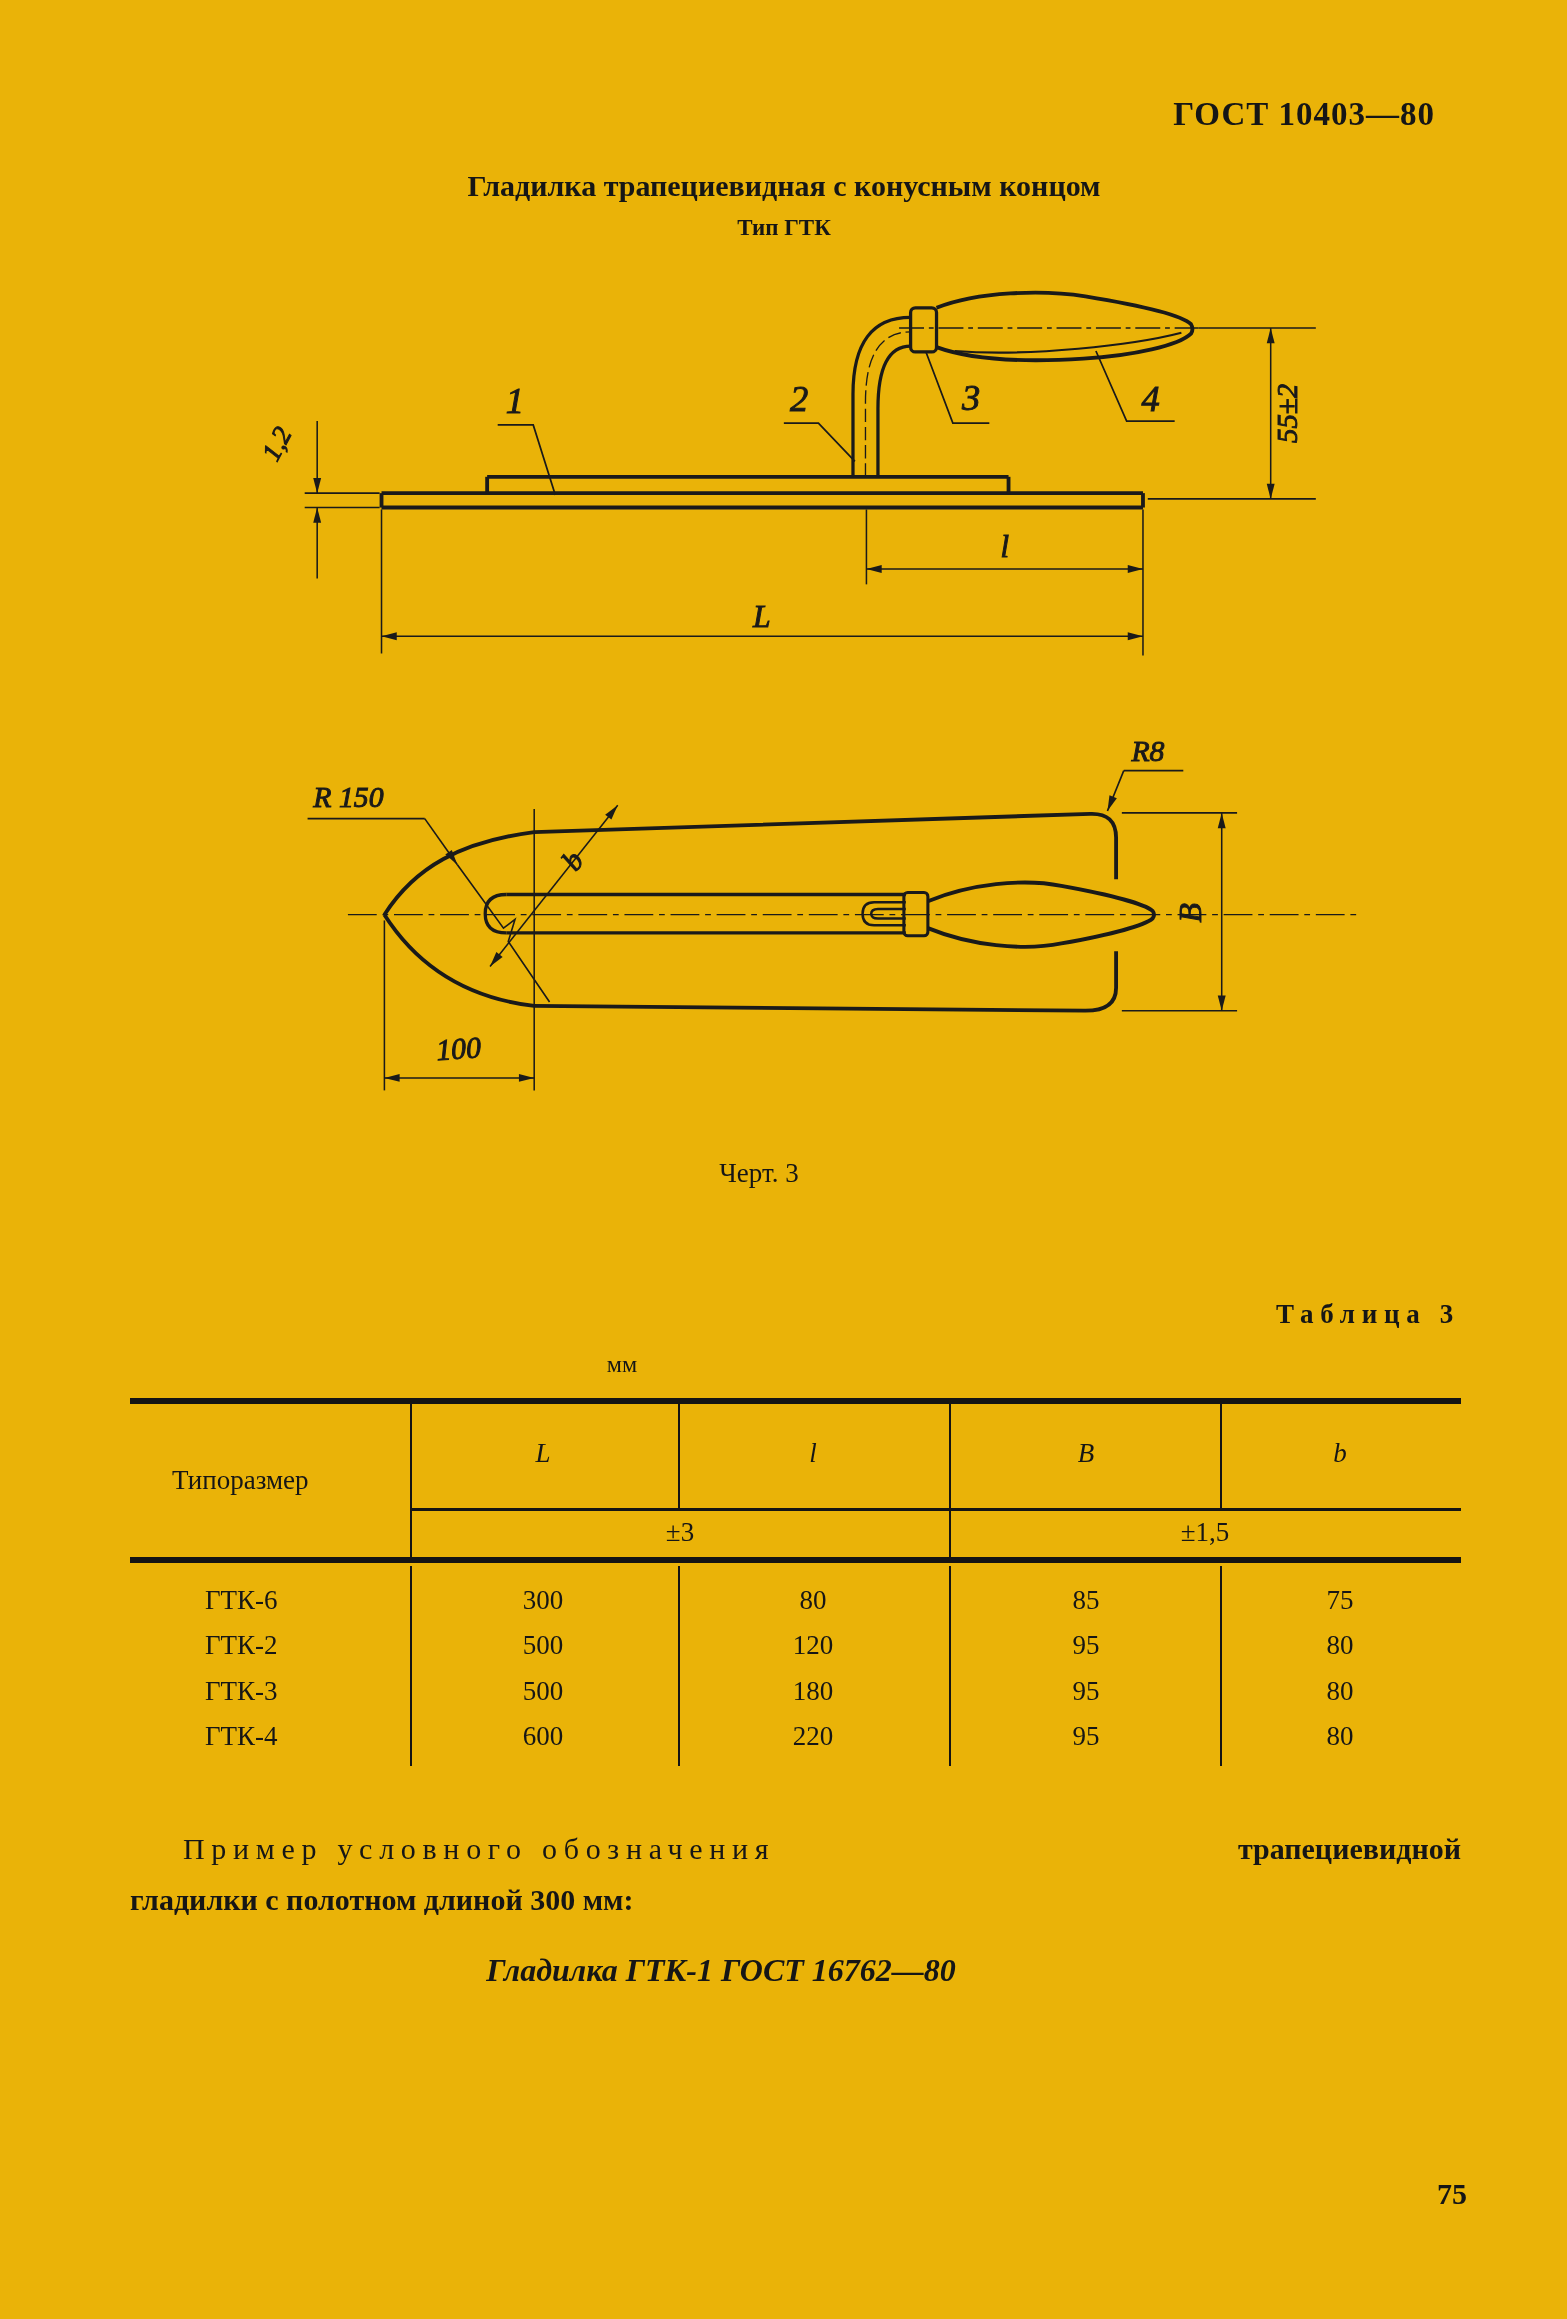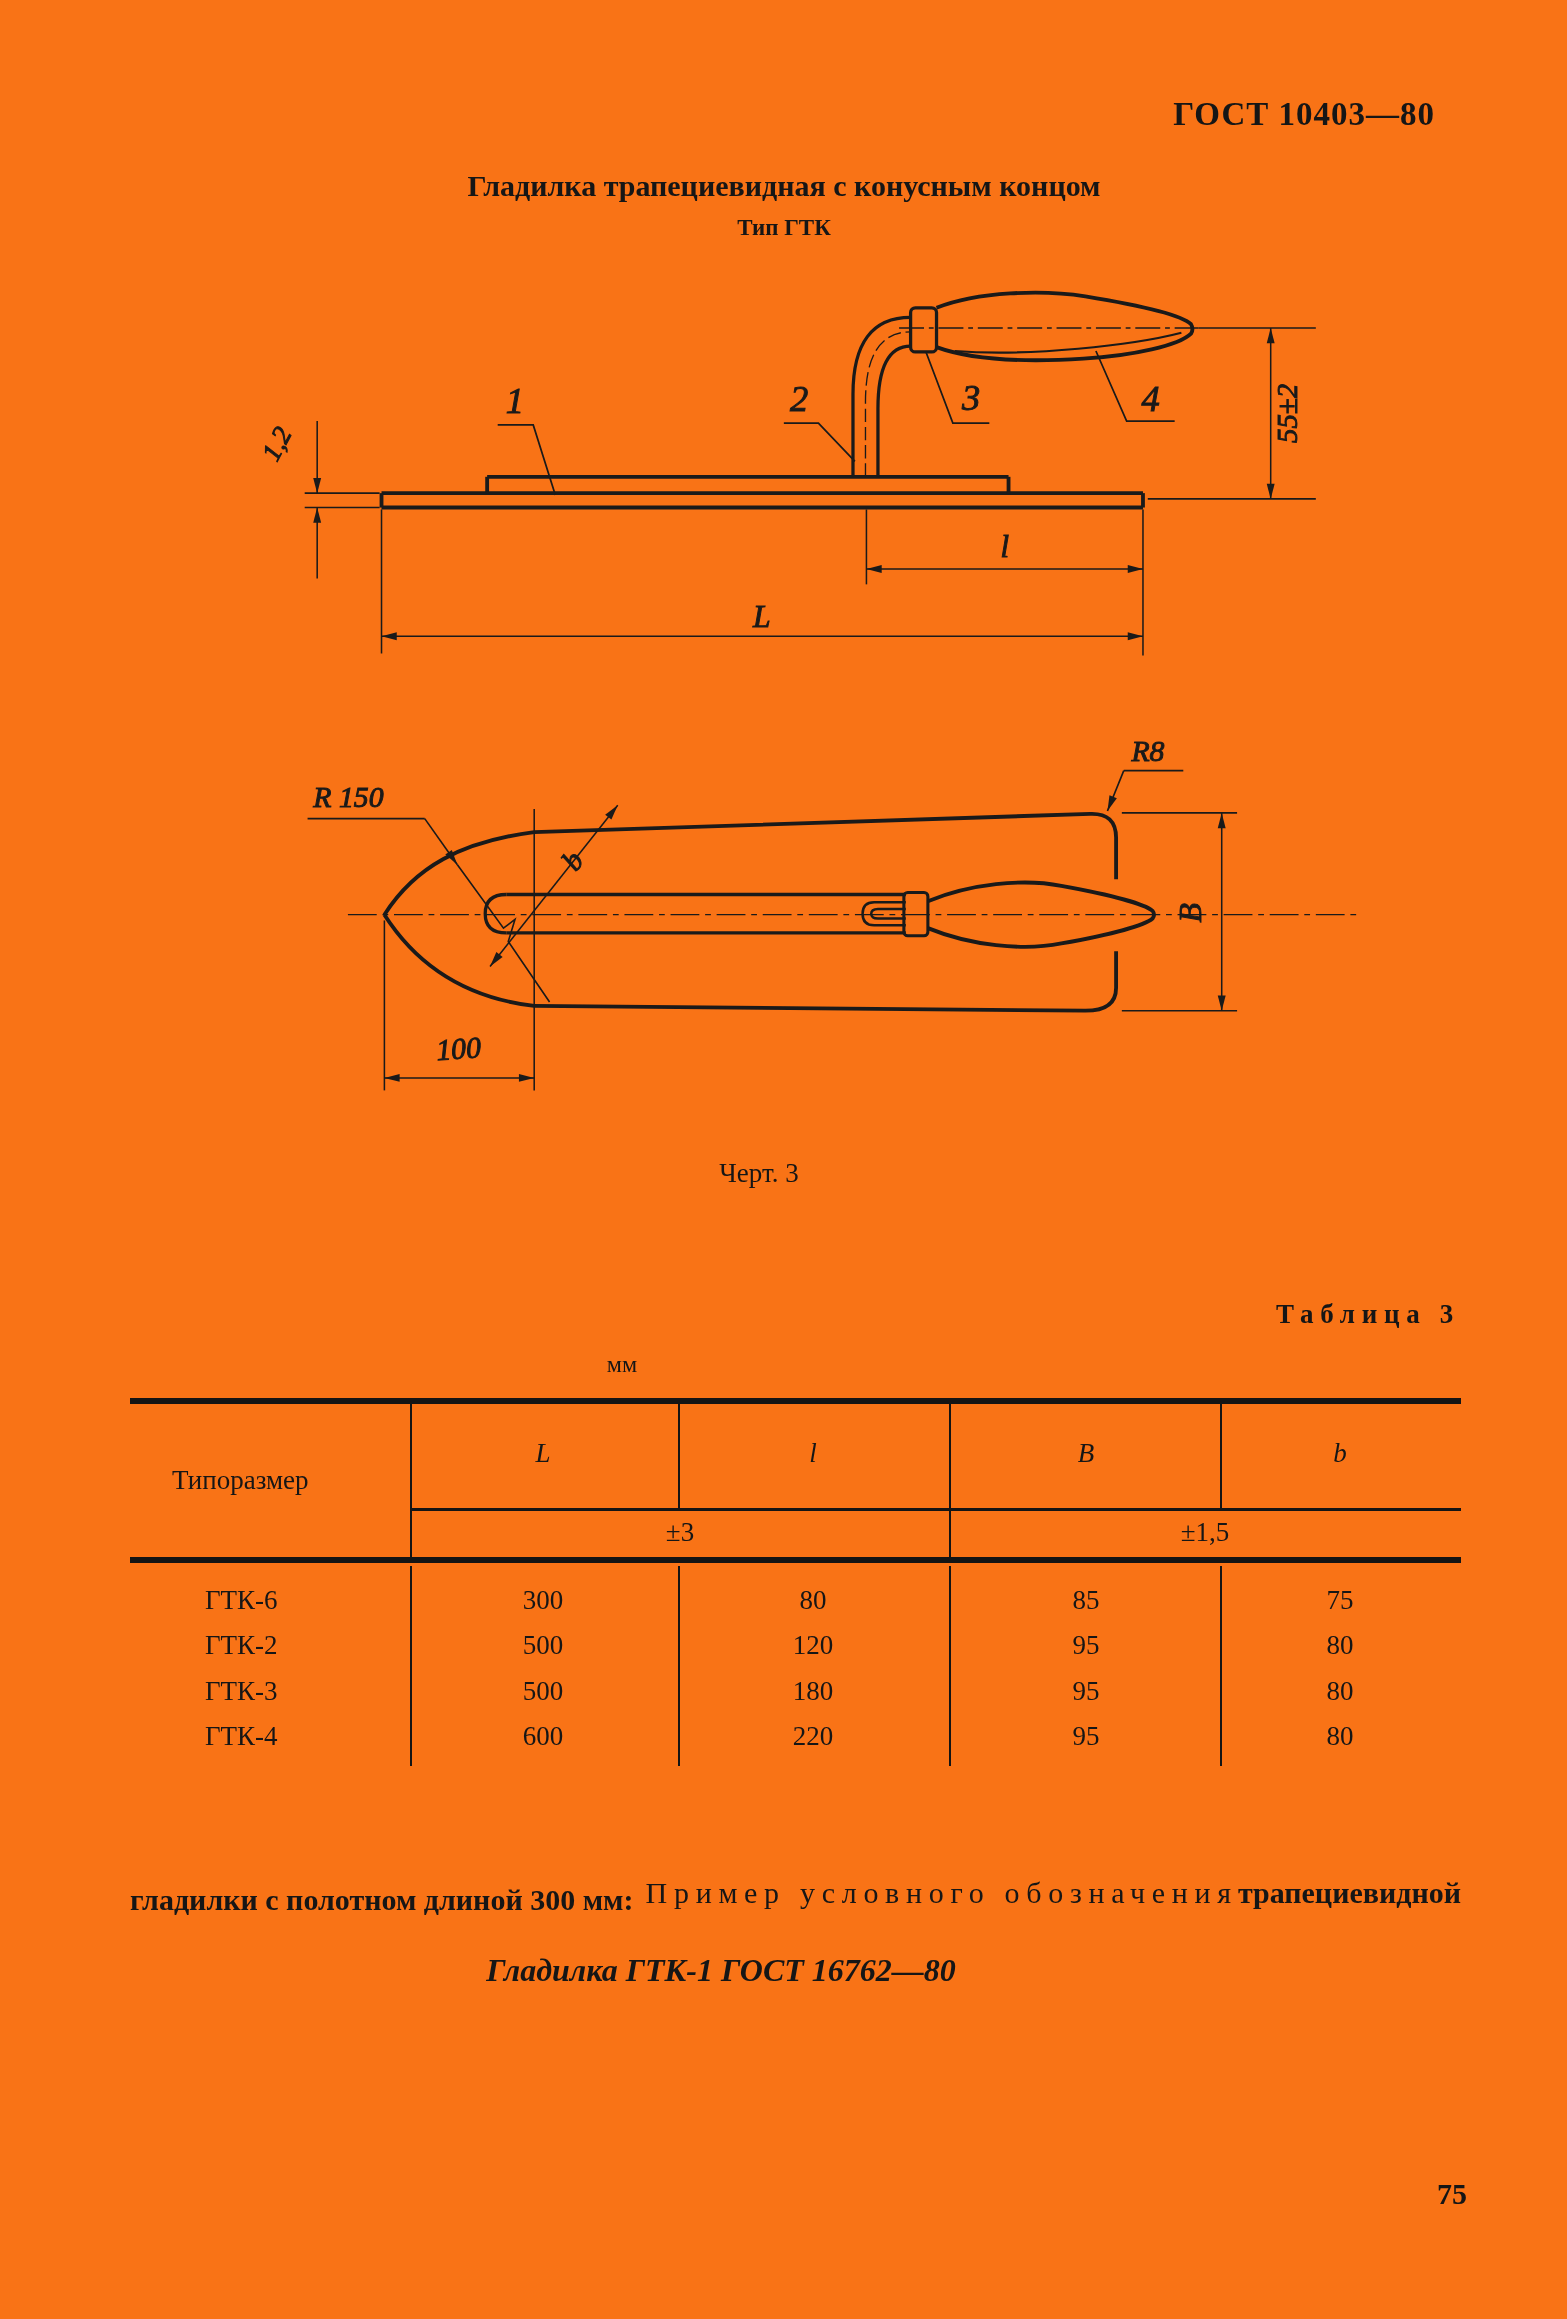--- a/index.html
+++ b/index.html
@@ -1,37 +1,37 @@
 <!DOCTYPE html>
 <html><head>
 <meta charset="utf-8">
 <style>
   html,body{margin:0;padding:0;background:#e8e8e8;}
-  #page{position:relative;width:1568px;height:2319px;background:#f97316;color:#161616;
+  #page{position:relative;width:1568px;height:2319px;background:#eab308;color:#161616;
         font-family:"Liberation Serif","DejaVu Serif",serif;overflow:hidden;}
   .abs{position:absolute;}
   .doc-code{top:96px;right:133px;font-size:33px;font-weight:bold;letter-spacing:1px;}
   .title-wrap{top:169px;left:0;width:1568px;text-align:center;}
   .title-l1{font-size:30px;font-weight:bold;}
   .title-l2{font-size:23px;font-weight:bold;margin-top:11.5px;}
   svg text{font-family:"Liberation Serif","DejaVu Serif",serif;fill:#1a1a1a;}
   .fig-caption{top:1114px;left:0;width:1537px;text-align:center;font-size:24px;}
   .fig-caption .n{font-style:italic;}
   .fig-label{top:1158px;left:0;width:1518px;text-align:center;font-size:27px;}
   .tbl-label{top:1299px;right:108px;font-size:27px;font-weight:bold;letter-spacing:6.7px;}
   .units{top:1351px;left:0;width:1244px;text-align:center;font-size:24px;}
   
   #tbl{left:130px;top:1398px;width:1331px;height:375px;}
   .hrule{position:absolute;background:#141414;}
   .vrule{position:absolute;background:#141414;width:1.9px;}
   .cell{position:absolute;font-size:27px;white-space:nowrap;}
   .c-center{transform:translateX(-50%);}
   .ital{font-style:italic;}
   
-  .ex1{top:1832px;left:183px;width:1278px;display:flex;justify-content:flex-end;font-size:30px;margin-top:44px;}
+  .ex1{top:1832px;left:183px;width:1278px;display:flex;justify-content:space-between;font-size:30px;}
   .ex1 .sp{letter-spacing:6.7px;}
   .ex1 .bd{font-weight:bold;}
   .ex2{top:1883px;left:130px;font-size:30px;font-weight:bold;}
   .ex3{top:1952px;left:130px;width:1182px;text-align:center;font-size:32px;
        font-style:italic;font-weight:bold;}
   .pageno{top:2177px;right:101px;font-size:30px;font-weight:bold;}
 </style>
 </head>
 <body>
 

